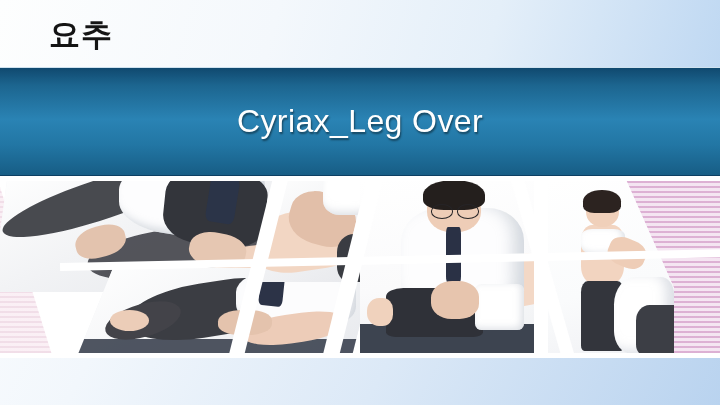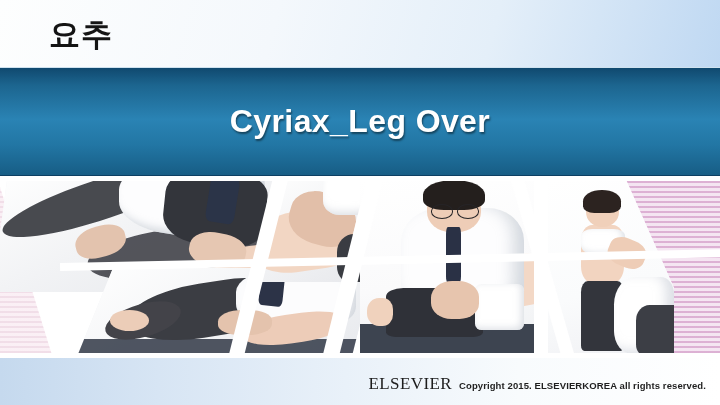--- a/index.html
+++ b/index.html
@@ -13,21 +13,21 @@
   .header:after{content:"";position:absolute;left:0;bottom:0;width:100%;height:1px;background:#cfe2ef;}
   .kr-title{position:absolute;left:34px;top:16px;font-size:31px;font-weight:bold;color:#141414;
             letter-spacing:1px;line-height:36px;font-family:"DejaVu Sans","Liberation Sans",sans-serif;margin-left:15px;}
 
   
   .banner{position:absolute;left:0;top:68px;width:720px;height:107px;
           background:linear-gradient(180deg,#10496f 0%,#1c658f 16%,#2a83b4 48%,#2276a4 72%,#175d85 100%);
           box-shadow:0 1px 0 #0d3f63;}
   .banner-title{position:absolute;left:0;top:0;width:720px;height:107px;
                 display:flex;align-items:center;justify-content:center;
-                color:#ffffff;font-size:32px;font-weight:bold;letter-spacing:.4px;
+                color:#ffffff;font-size:32px;font-weight:normal;letter-spacing:.4px;
                 text-shadow:1px 2px 2px rgba(0,0,0,.45);}
 
   
   .collage{position:absolute;left:0;top:176px;width:720px;height:182px;background:#ffffff;overflow:hidden;}
 
   
   .stripe-left{position:absolute;left:0;top:0;width:126px;height:182px;
      background:repeating-linear-gradient(180deg,#f0dbe6 0px,#f0dbe6 2px,#faeef4 2px,#faeef4 5px);
      -webkit-clip-path:polygon(0 6%,42% 100%,0 100%);clip-path:polygon(0 6%,42% 100%,0 100%);opacity:.92;}
   
@@ -235,20 +235,14 @@
 
     <div class="sep sep1"></div>
     <div class="sep sep2"></div>
     <div class="sep sep3"></div>
     <div class="sep sep4"></div>
     <div class="sep sep5"></div>
     <div class="sep frame-top"></div>
     <div class="sep frame-bot"></div>
   </div>
 
-  <div class="footer">
-    <div class="footer-inner">
-      <span class="els">ELSEVIER</span>
-      <span class="copy">Copyright 2015. ELSEVIERKOREA all rights reserved.</span>
-    </div>
-  </div>
 
 </div>
 
 </body></html>

